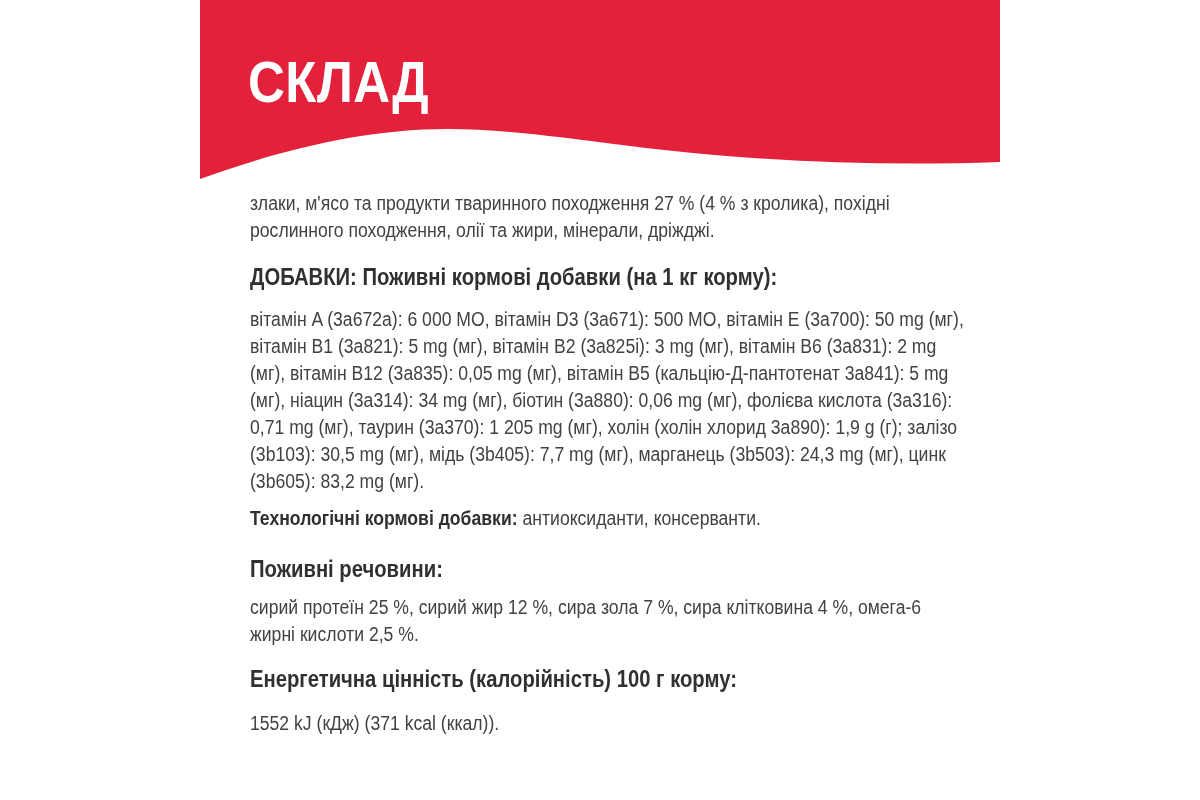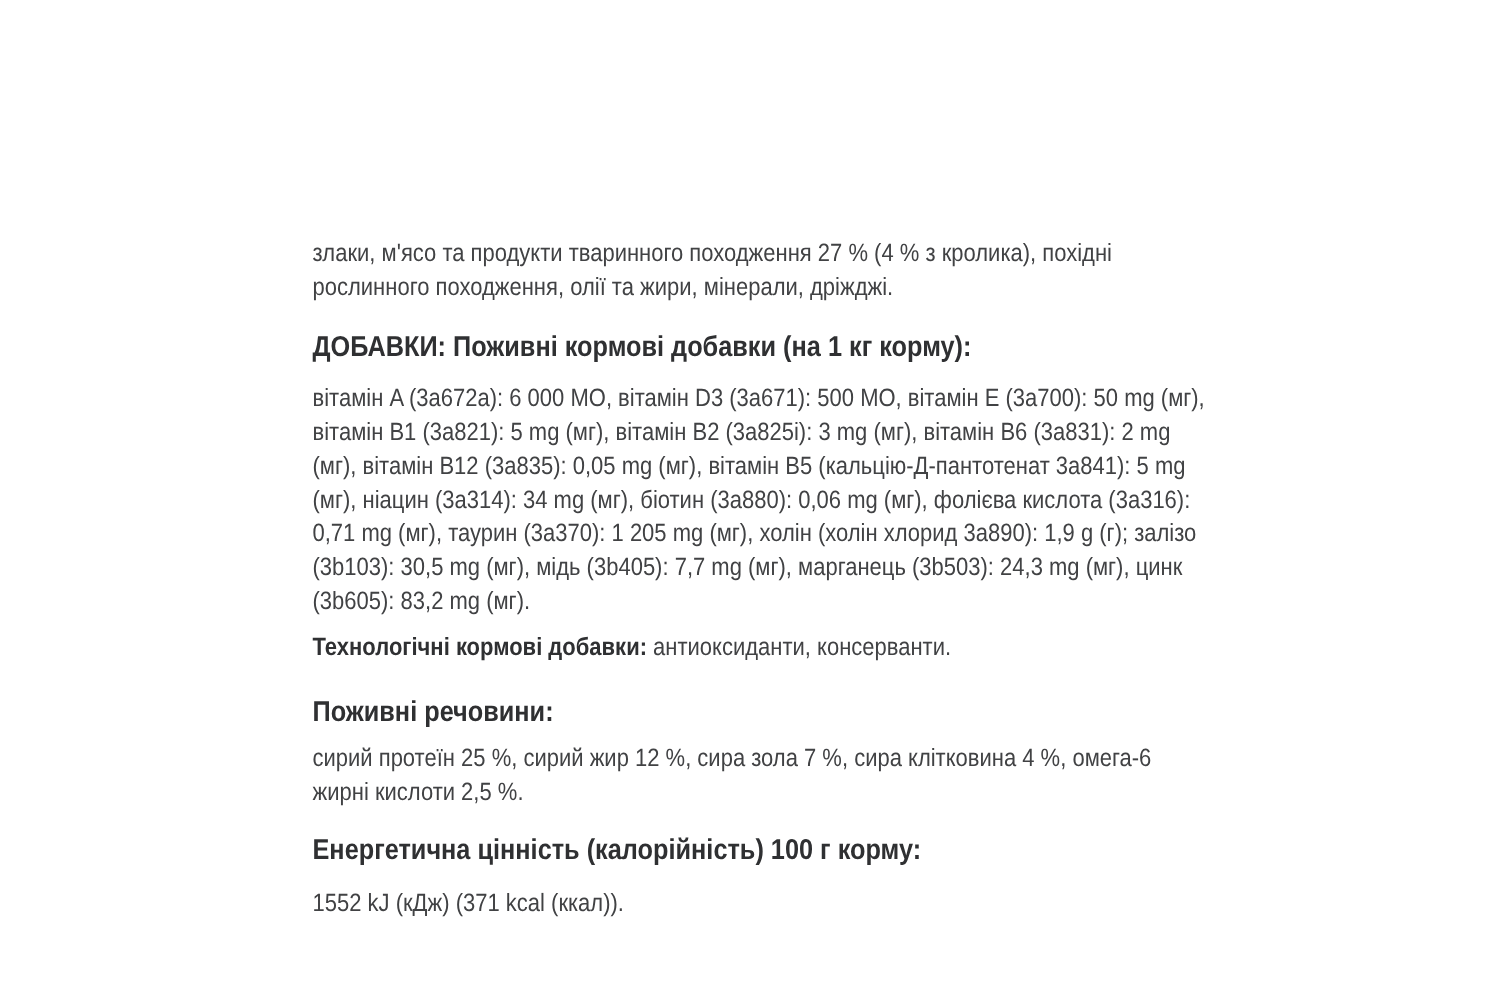--- a/index.html
+++ b/index.html
@@ -63,20 +63,26 @@
   .m-nut    { margin-top: 10px !important; }
   .m-h3     { margin-top: 16px !important; }
   .m-energy { margin-top: 16px !important; }
   .inline-bold { font-weight: bold; color: #2f3032; }
 </style>
 </head>
 <body>
 
 <div class="page">
 
+  <div class="header">
+    <svg viewBox="0 0 800 200" xmlns="http://www.w3.org/2000/svg" aria-hidden="true">
+      <path d="M0 0 H800 V162 C670 167 540 160 430 146 C350 136 300 129 248 129 C160 129 75 152 0 179 Z" fill="#e3213a"></path>
+    </svg>
+    <h1 class="page-title">СКЛАД</h1>
+  </div>
 
   <div class="content">
 
     <p class="body-text">злаки, м'ясо та продукти тваринного походження 27 % (4 % з кролика), похідні рослинного походження, олії та жири, мінерали, дріжджі.</p>
 
     <h2 class="heading m-h1">ДОБАВКИ: Поживні кормові добавки (на 1 кг корму):</h2>
 
     <p class="body-text m-vit">вітамін A (3a672a): 6 000 МО, вітамін D3 (3a671): 500 МО, вітамін E (3a700): 50 mg (мг), вітамін B1 (3a821): 5 mg (мг), вітамін B2 (3a825i): 3 mg (мг), вітамін B6 (3a831): 2 mg (мг), вітамін B12 (3a835): 0,05 mg (мг), вітамін B5 (кальцію-Д-пантотенат 3a841): 5 mg (мг), ніацин (3a314): 34 mg (мг), біотин (3a880): 0,06 mg (мг), фолієва кислота (3a316): 0,71 mg (мг), таурин (3a370): 1 205 mg (мг), холін (холін хлорид 3a890): 1,9 g (г); залізо (3b103): 30,5 mg (мг), мідь (3b405): 7,7 mg (мг), марганець (3b503): 24,3 mg (мг), цинк (3b605): 83,2 mg (мг).</p>
 
     <p class="body-text m-tech"><span class="inline-bold">Технологічні кормові добавки:</span><span> антиоксиданти, консерванти.</span></p>

